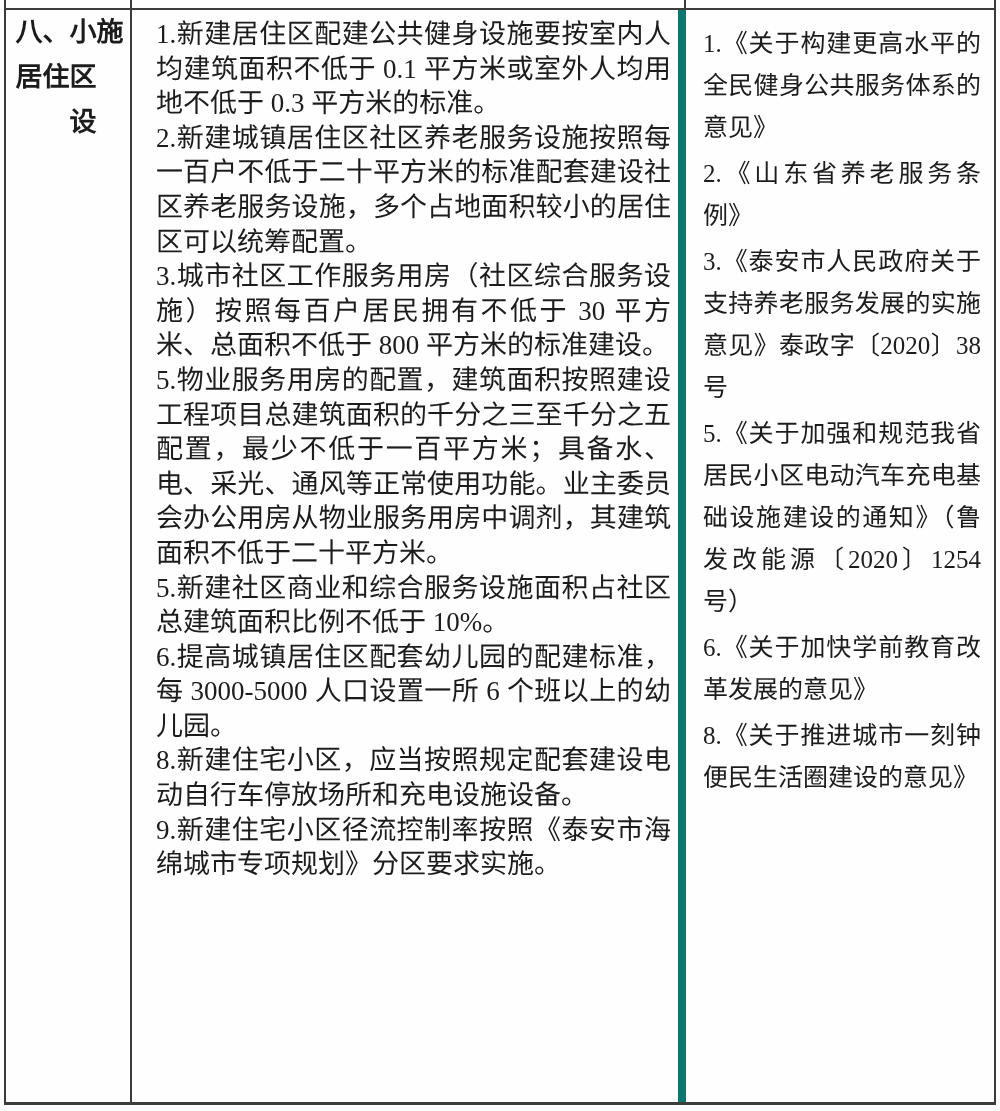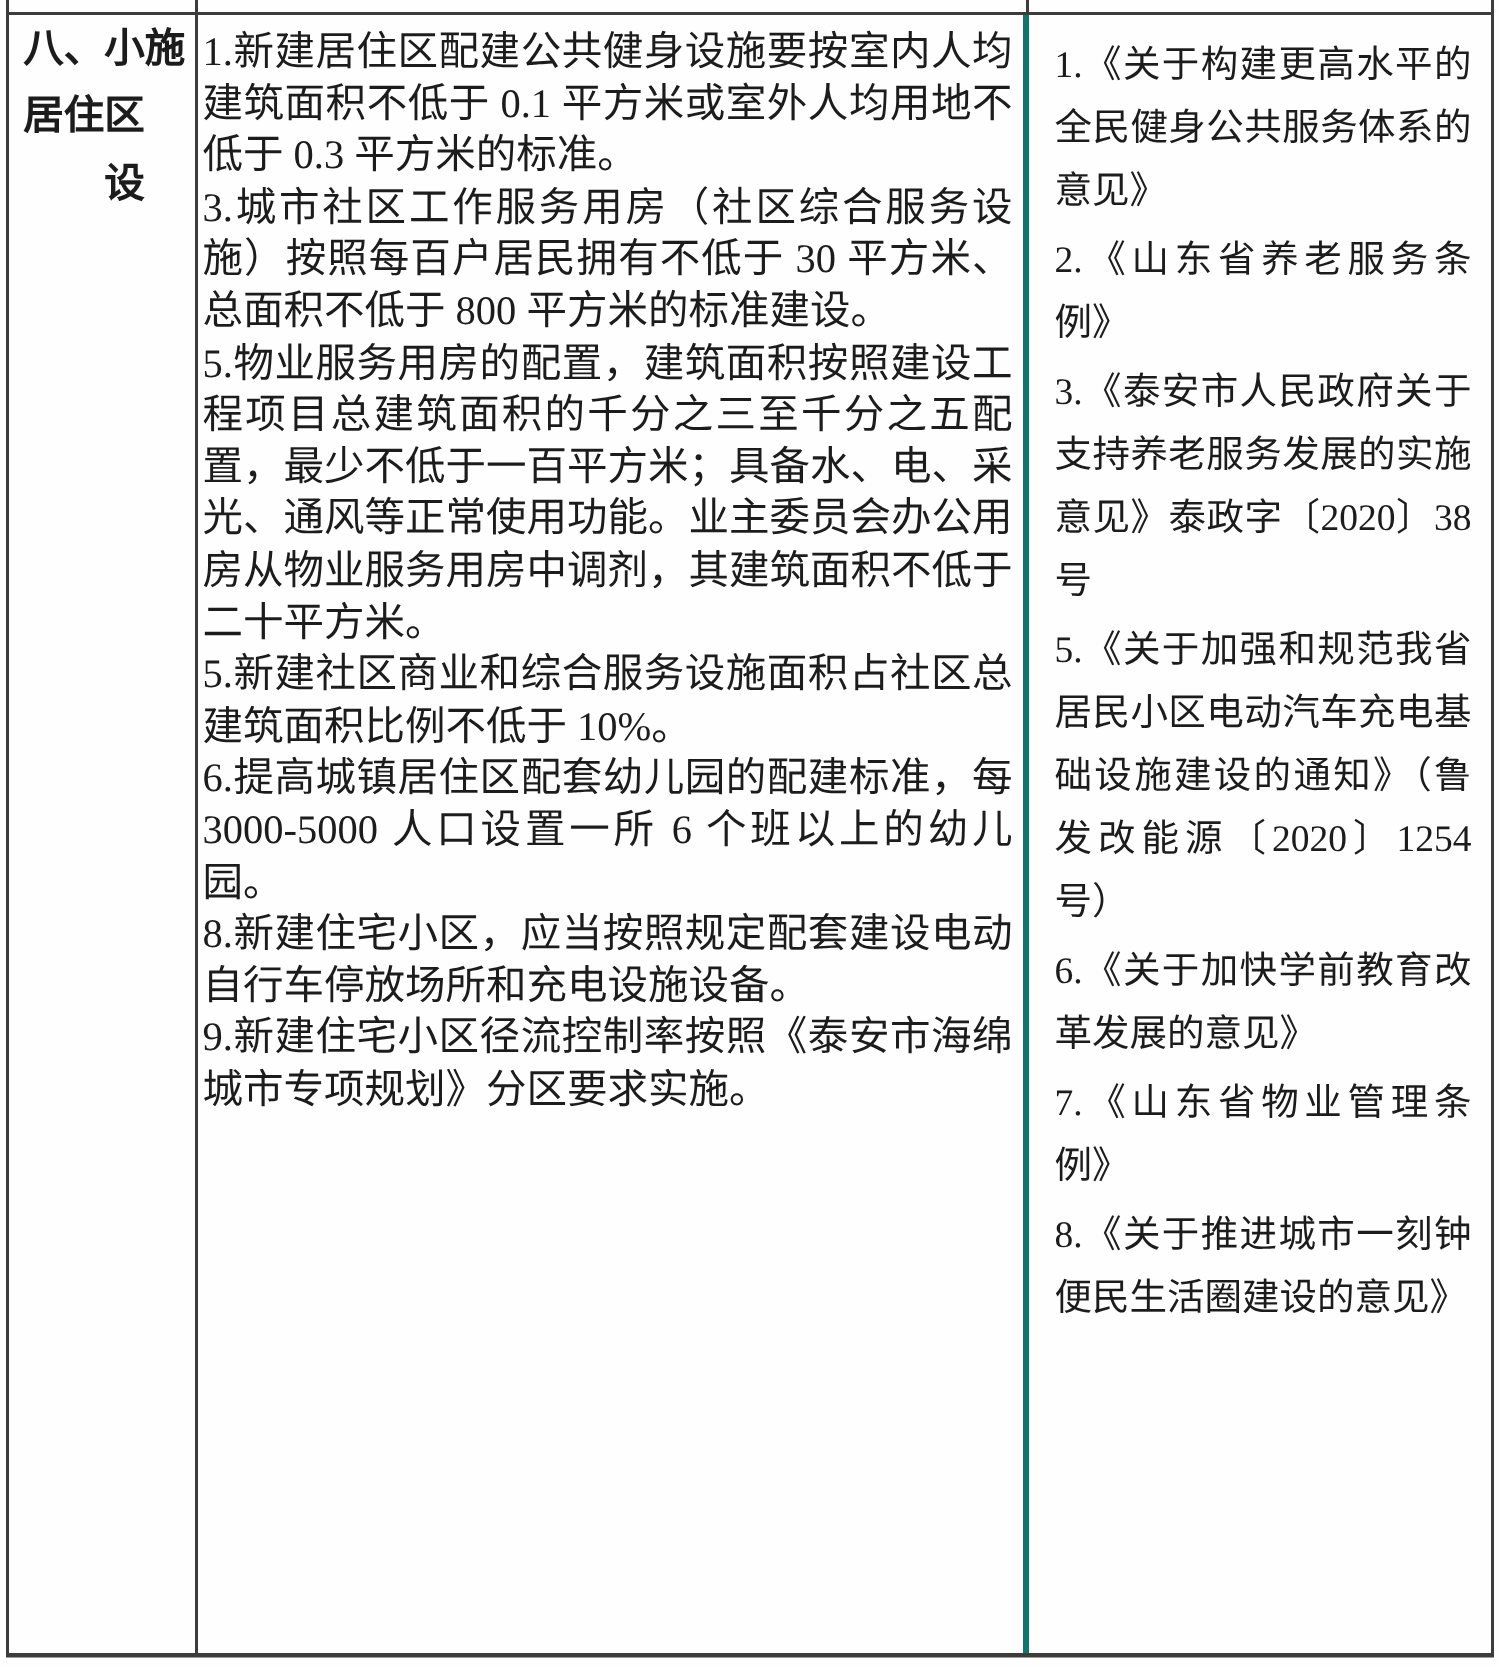--- a/index.html
+++ b/index.html
@@ -52,22 +52,22 @@
     padding: 0 10px 0 13px;
     font-weight: bold;
     font-size: 27px;
     line-height: 45px;
   }
   .cell.section .spread {
     text-align: justify;
     text-align-last: justify;
   }
   .cell.requirements {
-    border-right: 4px solid #0f766e;
-    padding: 7px 7px 0 3px;
+    border-right: 8px solid #0f766e;
+    padding: 7px 7px 0 24px;
     font-size: 27px;
     line-height: 34.6px;
   }
   .cell.requirements p {
     margin: 0;
     text-align: justify;
   }
   .cell.references {
     padding: 9px 9px 0 13px;
     font-size: 25px;
@@ -90,32 +90,32 @@
   <div class="tbl">
 
     <div class="cell section">
       <div class="spread">八、居住</div>
       <div class="spread">小区设</div>
       <div>施</div>
     </div>
 
     <div class="cell requirements">
       <p>1.新建居住区配建公共健身设施要按室内人均建筑面积不低于 0.1 平方米或室外人均用地不低于 0.3 平方米的标准。</p>
+      <p>2.新建城镇居住区社区养老服务设施按照每一百户不低于二十平方米的标准配套建设社区养老服务设施，多个占地面积较小的居住区可以统筹配置。</p>
       <p>3.城市社区工作服务用房（社区综合服务设施）按照每百户居民拥有不低于 30 平方米、总面积不低于 800 平方米的标准建设。</p>
       <p>5.物业服务用房的配置，建筑面积按照建设工程项目总建筑面积的千分之三至千分之五配置，最少不低于一百平方米；具备水、电、采光、通风等正常使用功能。业主委员会办公用房从物业服务用房中调剂，其建筑面积不低于二十平方米。</p>
       <p>5.新建社区商业和综合服务设施面积占社区总建筑面积比例不低于 10%。</p>
       <p>6.提高城镇居住区配套幼儿园的配建标准，每 3000-5000 人口设置一所 6 个班以上的幼儿园。</p>
       <p>8.新建住宅小区，应当按照规定配套建设电动自行车停放场所和充电设施设备。</p>
       <p>9.新建住宅小区径流控制率按照《泰安市海绵城市专项规划》分区要求实施。</p>
     </div>
 
     <div class="cell references">
       <p>1.《关于构建更高水平的全民健身公共服务体系的意见》</p>
       <p>2.《山东省养老服务条例》</p>
       <p>3.《泰安市人民政府关于支持养老服务发展的实施意见》泰政字〔2020〕38 号</p>
       <p>5.《关于加强和规范我省居民小区电动汽车充电基础设施建设的通知》（鲁发改能源〔2020〕1254 号）</p>
       <p>6.《关于加快学前教育改革发展的意见》</p>
-      <p>7.《山东省物业管理条例》</p>
       <p>8.《关于推进城市一刻钟便民生活圈建设的意见》</p>
     </div>
 
   </div>
 </div>
 
 </body></html>

